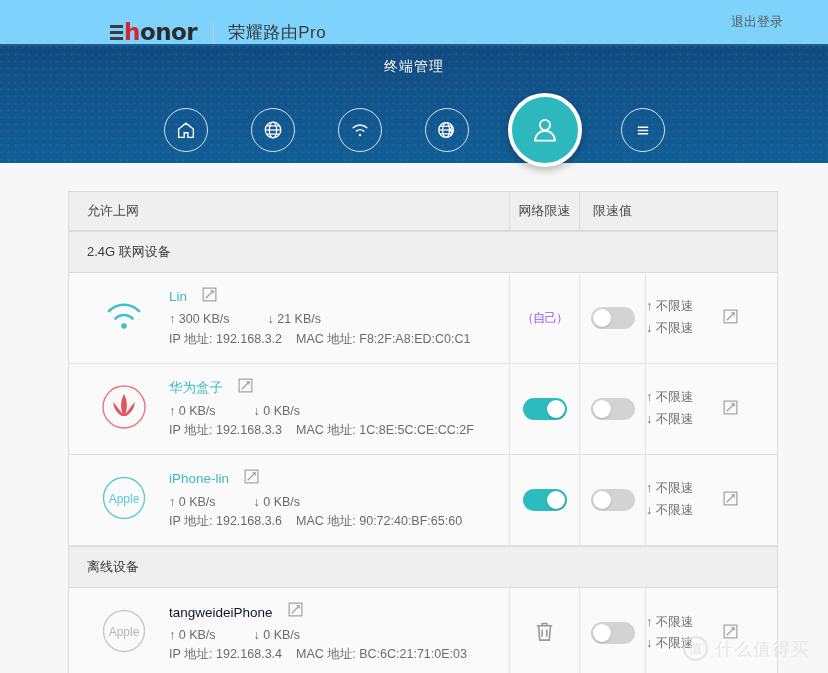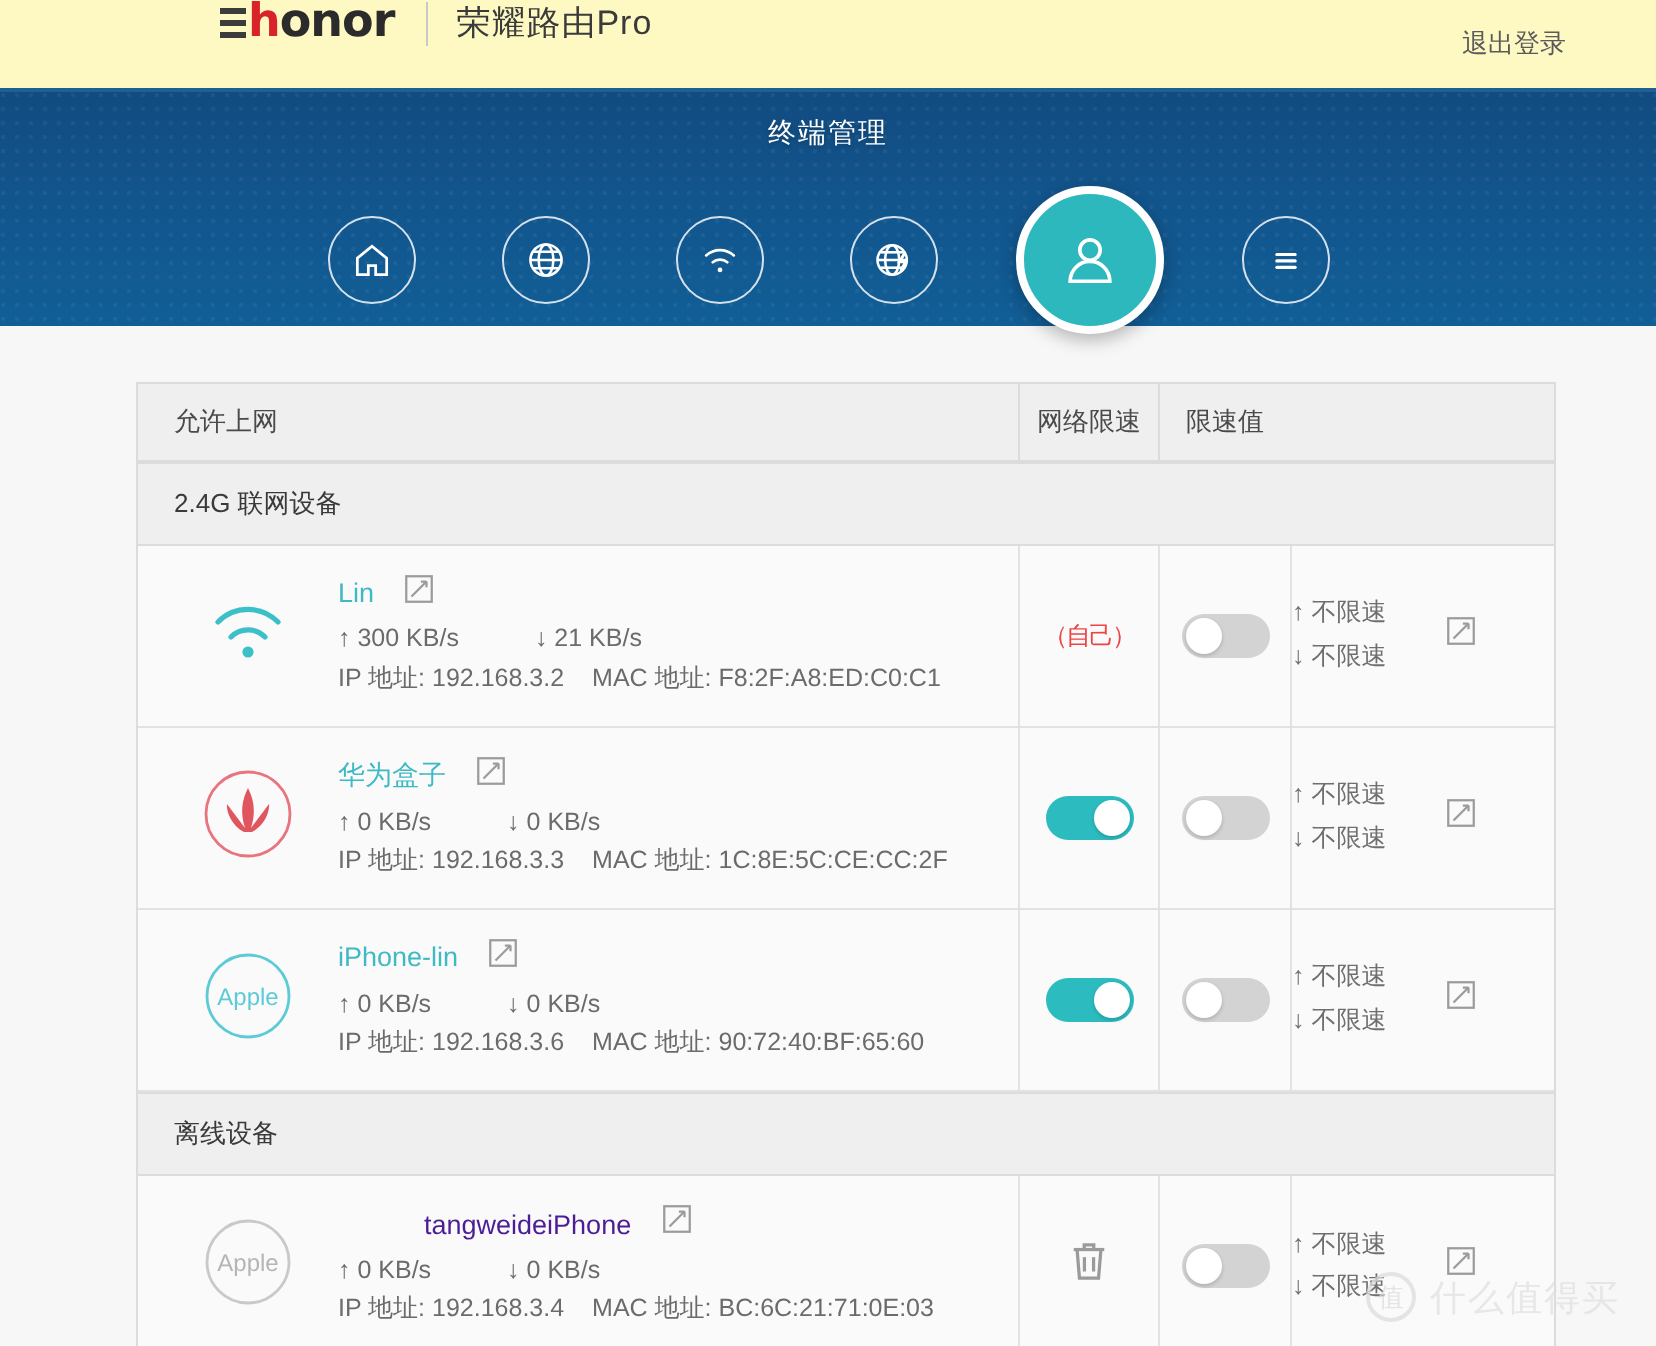--- a/index.html
+++ b/index.html
@@ -6,24 +6,24 @@
   html, body {
     width: 828px; height: 673px;
     font-family: "Liberation Sans", "DejaVu Sans", sans-serif;
     background: #f7f7f8;
     overflow: hidden;
   }
 
   
   .topbar {
     height: 46px;
-    background: #fef9c3;
+    background: #7dd3fc;
     border-bottom: 2px solid #1e5f96;
     display: flex;
-    align-items: flex-start;
+    align-items: flex-end;
     position: relative;
   }
   .brand { display: flex; align-items: center; margin-left: 110px; }
   .logo-mark {
     width: 13px; height: 15px;
     display: flex; flex-direction: column; justify-content: space-between;
     margin-right: 1px;
   }
   .logo-mark i {
     display: block; height: 3px; background: #3c3c3c;
@@ -119,28 +119,28 @@
   .device > div:first-child { border-left: none; }
 
   .dev-main {
     display: flex !important; align-items: center; justify-content: flex-start !important;
     padding: 14px 0 14px 30px; gap: 20px; min-height: 84px;
   }
   .dev-icon { width: 50px; flex: none; display: flex; align-items: center; justify-content: center; }
   .dev-info { font-size: 12.5px; color: #6b6b6b; line-height: 1.55; }
   .dev-name-row { display: flex; align-items: center; gap: 15px; margin-bottom: 2px; }
   .dev-name { font-size: 13.5px; color: #3fb9c4; }
-  .dev-name.off { color: #4c1d95; margin-left: 43px; }
+  .dev-name.off { color: #0f172a; }
   .edit-ic { cursor: pointer; flex: none; }
   .speeds { display: flex; gap: 38px; }
   .speeds span { white-space: nowrap; }
   .addr { white-space: nowrap; }
   .addr span { margin-right: 14px; }
 
-  .self-tag { font-size: 12.5px; color: #ef4444; letter-spacing: -1px; }
+  .self-tag { font-size: 12.5px; color: #8b5cf6; letter-spacing: -1px; }
 
   .toggle {
     width: 44px; height: 22px; border-radius: 11px;
     background: #d3d3d3; position: relative; cursor: pointer; flex: none;
   }
   .toggle.on { background: #2cbcc0; }
   .toggle i {
     position: absolute; top: 2px; left: 2px;
     width: 18px; height: 18px; border-radius: 50%;
     background: #ffffff; box-shadow: 0 1px 2px rgba(0,0,0,.18);

